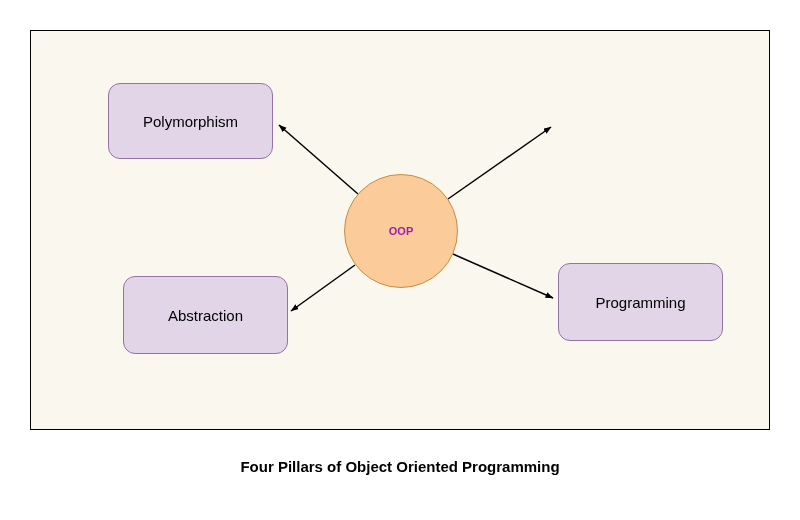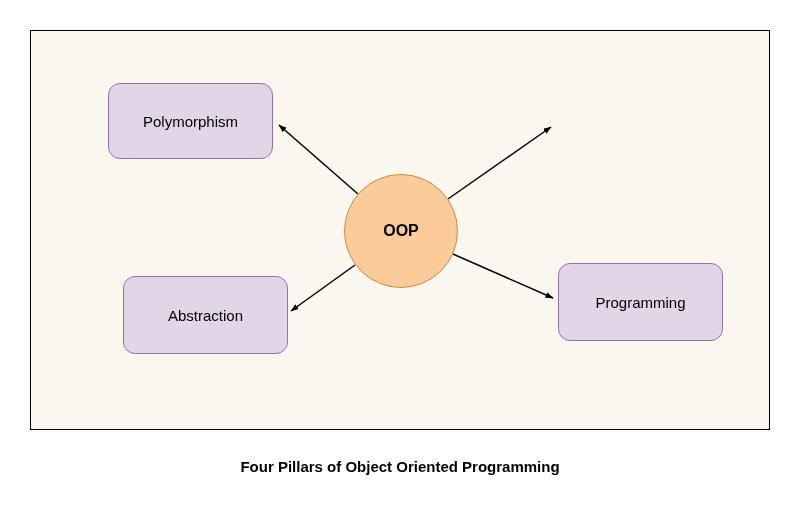--- a/index.html
+++ b/index.html
@@ -59,23 +59,23 @@
     top: 143px;
     width: 114px;
     height: 114px;
     border-radius: 50%;
     background: #fbcc99;
     border: 1px solid #c98c42;
     box-sizing: border-box;
     display: flex;
     align-items: center;
     justify-content: center;
-    font-size: 16px;
+    font-size: 11px;
     font-weight: bold;
-    color: #000000;
+    color: #a21caf;
     text-align: right;
   }
   .caption {
     position: absolute;
     left: 0;
     top: 458px;
     width: 800px;
     text-align: center;
     font-size: 15px;
     font-weight: bold;

